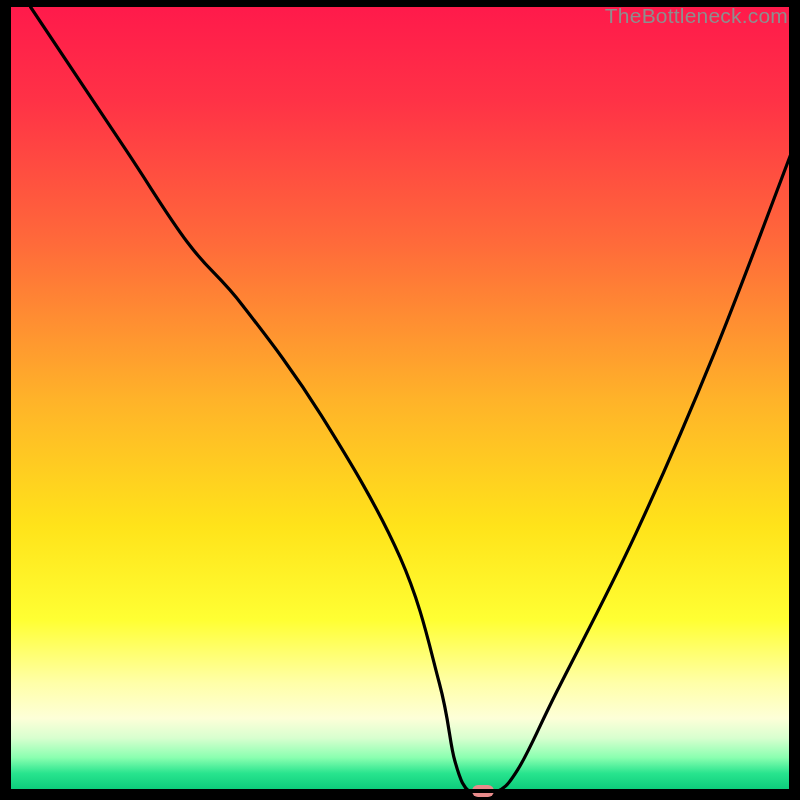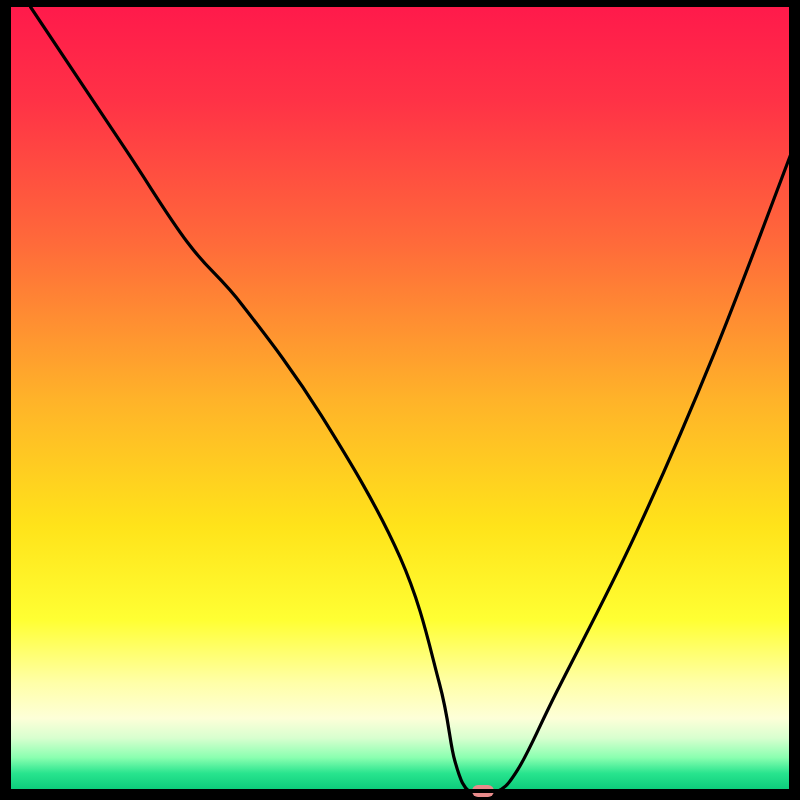--- a/index.html
+++ b/index.html
@@ -110,13 +110,14 @@
       <path id="curve-path" d="M 23.58 0 C 40.872 25.938000000000002, 89.07999999999998 98.25, 117.89999999999999 141.48000000000002 C 146.72 184.71000000000004, 159.165 206.98000000000008, 180.78 235.80000000000007 C 202.395 264.62000000000006, 211.30299999999997 266.978, 235.79999999999998 298.68 C 260.29699999999997 330.382, 285.58000000000004 362.608, 314.40000000000003 408.72 C 343.22 454.83200000000005, 371.385 501.206, 393 550.2 C 414.615 599.1940000000001, 422.213 638.494, 432.3 675.96 C 442.387 713.426, 442.256 734.386, 448.02 754.56 C 453.784 774.7339999999999, 456.53499999999997 780.236, 463.73999999999995 786 C 470.94499999999994 791.764, 478.674 790.323, 487.32 786 C 495.966 781.677, 499.37200000000007 781.153, 510.90000000000003 762.42 C 522.428 743.6869999999999, 528.5849999999999 727.05, 550.1999999999999 683.8199999999999 C 571.8149999999999 640.5899999999999, 599.98 588.583, 628.8000000000001 526.62 C 657.6200000000001 464.65700000000004, 678.58 416.44899999999996, 707.4 345.84 C 736.2199999999999 275.231, 771.59 178.94600000000003, 786 141.48000000000002" fill="none" stroke="#000" stroke-width="3.2" stroke-linejoin="round" stroke-linecap="round"></path>
     </svg>
 
     <div class="marker" id="marker" style="left: 475.53px; top: 784px;"></div>
 
     <div class="axis-line axis-bottom"></div>
     <div class="axis-line axis-left"></div>
     <div class="axis-line axis-right"></div>
   </div>
 
+  <div class="watermark">TheBottleneck.com</div>
 </div>
 
 </body></html>

